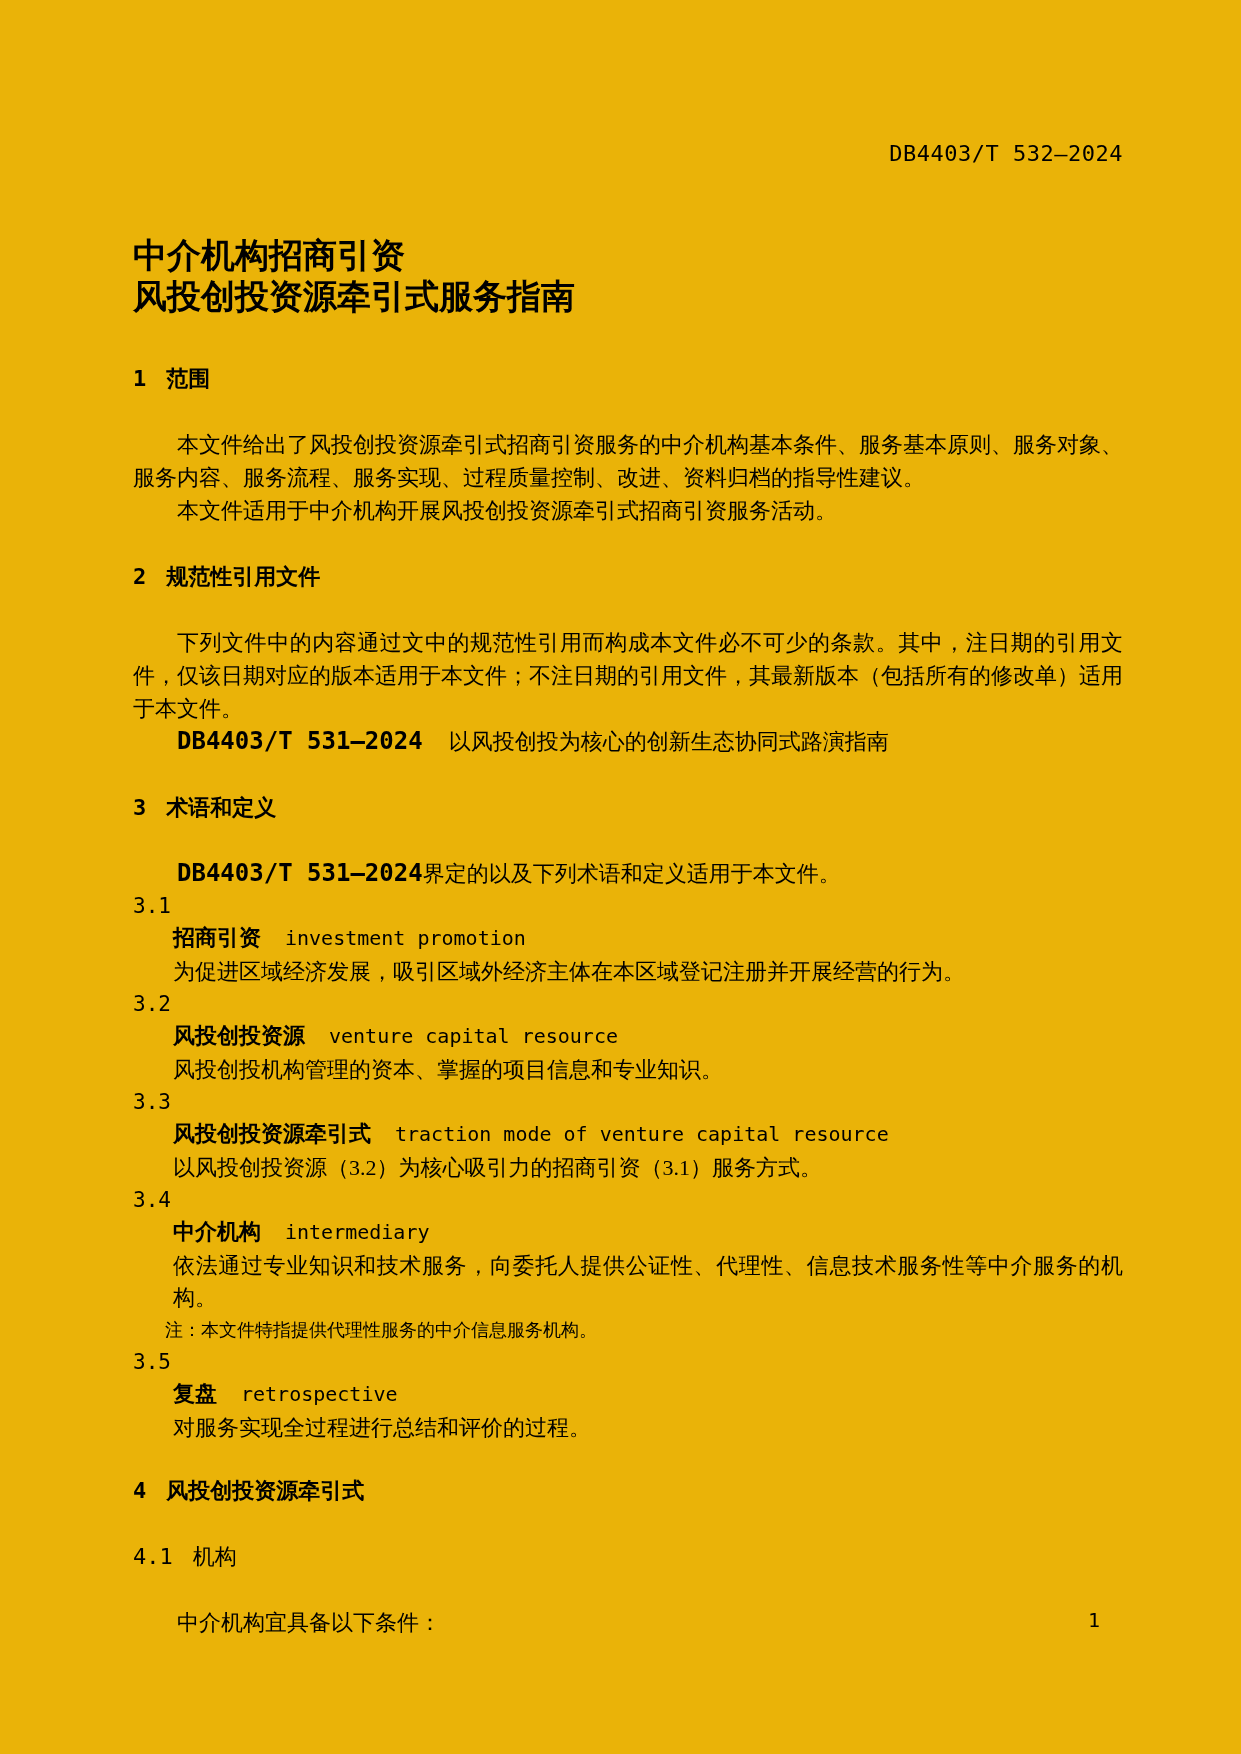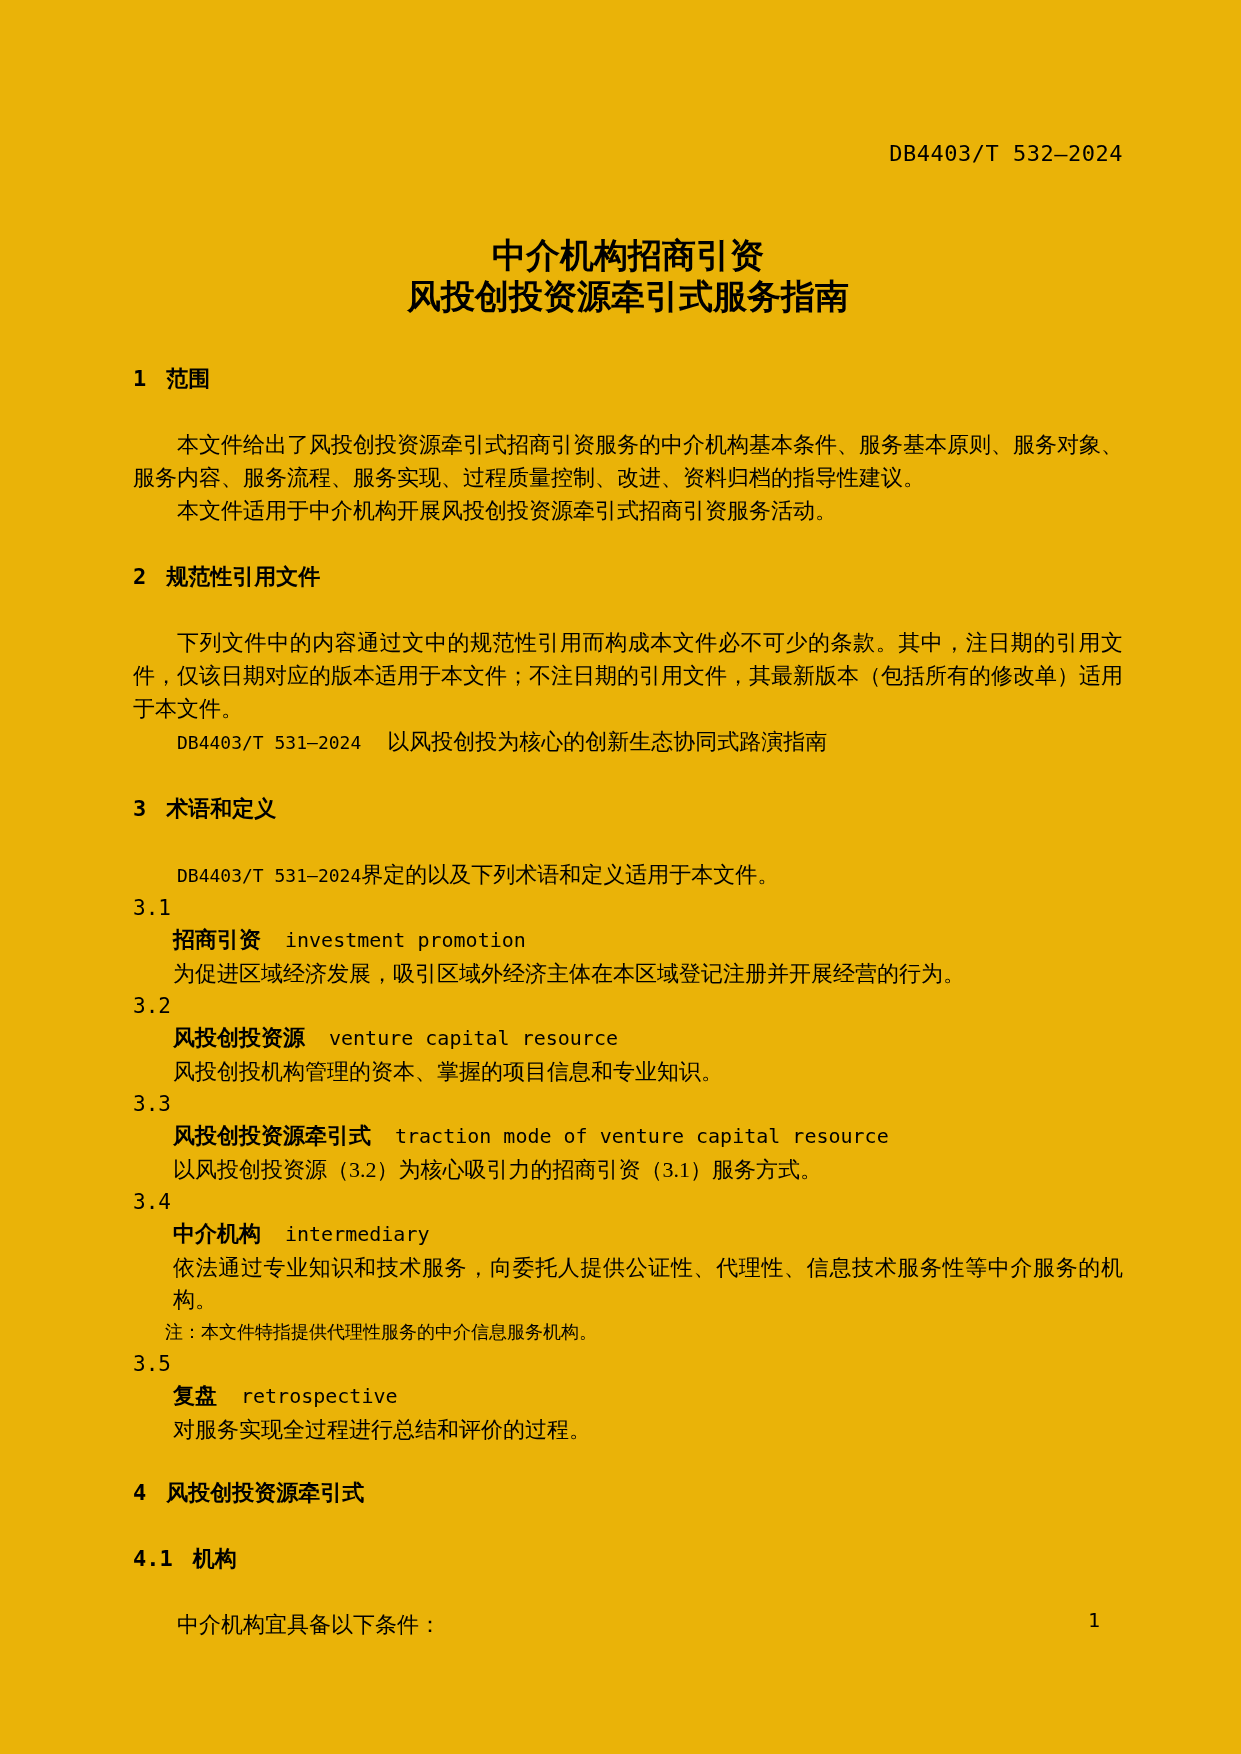--- a/index.html
+++ b/index.html
@@ -17,59 +17,59 @@
   }
   .doc-number {
     text-align: right;
     font-family: "DejaVu Sans Mono", monospace;
     font-size: 22px;
     line-height: 26px;
     letter-spacing: 0.5px;
   }
   .doc-title {
     margin-top: 68px;
-    text-align: center;
+    text-align: left;
     font-family: "Liberation Sans", sans-serif;
     font-weight: bold;
     font-size: 34px;
     line-height: 41px;
   }
   .h2 {
     font-family: "Liberation Sans", sans-serif;
     font-weight: bold;
     font-size: 22px;
     line-height: 33px;
     margin-top: 33px;
     margin-bottom: 33px;
   }
   .h2.first { margin-top: 45px; }
   .h2 .no, .h3 .no {
     font-family: "DejaVu Sans Mono", monospace;
     margin-right: 20px;
   }
   .h3 {
     font-family: "Liberation Sans", sans-serif;
-    font-weight: bold;
+    font-weight: normal;
     font-size: 22px;
     line-height: 33px;
     margin-top: 30px;
     margin-bottom: 28px;
   }
   .para {
     font-size: 22px;
     line-height: 33px;
     text-align: justify;
     text-indent: 44px;
   }
   .ref-line {
     font-size: 22px;
     line-height: 33px;
     padding-left: 44px;
   }
-  .mono { font-family: "DejaVu Sans Mono", monospace; font-size: 18px; }
+  .mono { font-family: "DejaVu Sans Mono", monospace; font-size: 24px; font-weight: bold; }
   .ref-line .mono { margin-right: 26px; }
   .terms-intro {
     font-size: 22px;
     line-height: 33px;
     text-indent: 44px;
   }
   .term-no {
     font-family: "DejaVu Sans Mono", monospace;
     font-size: 21px;
     line-height: 32px;

